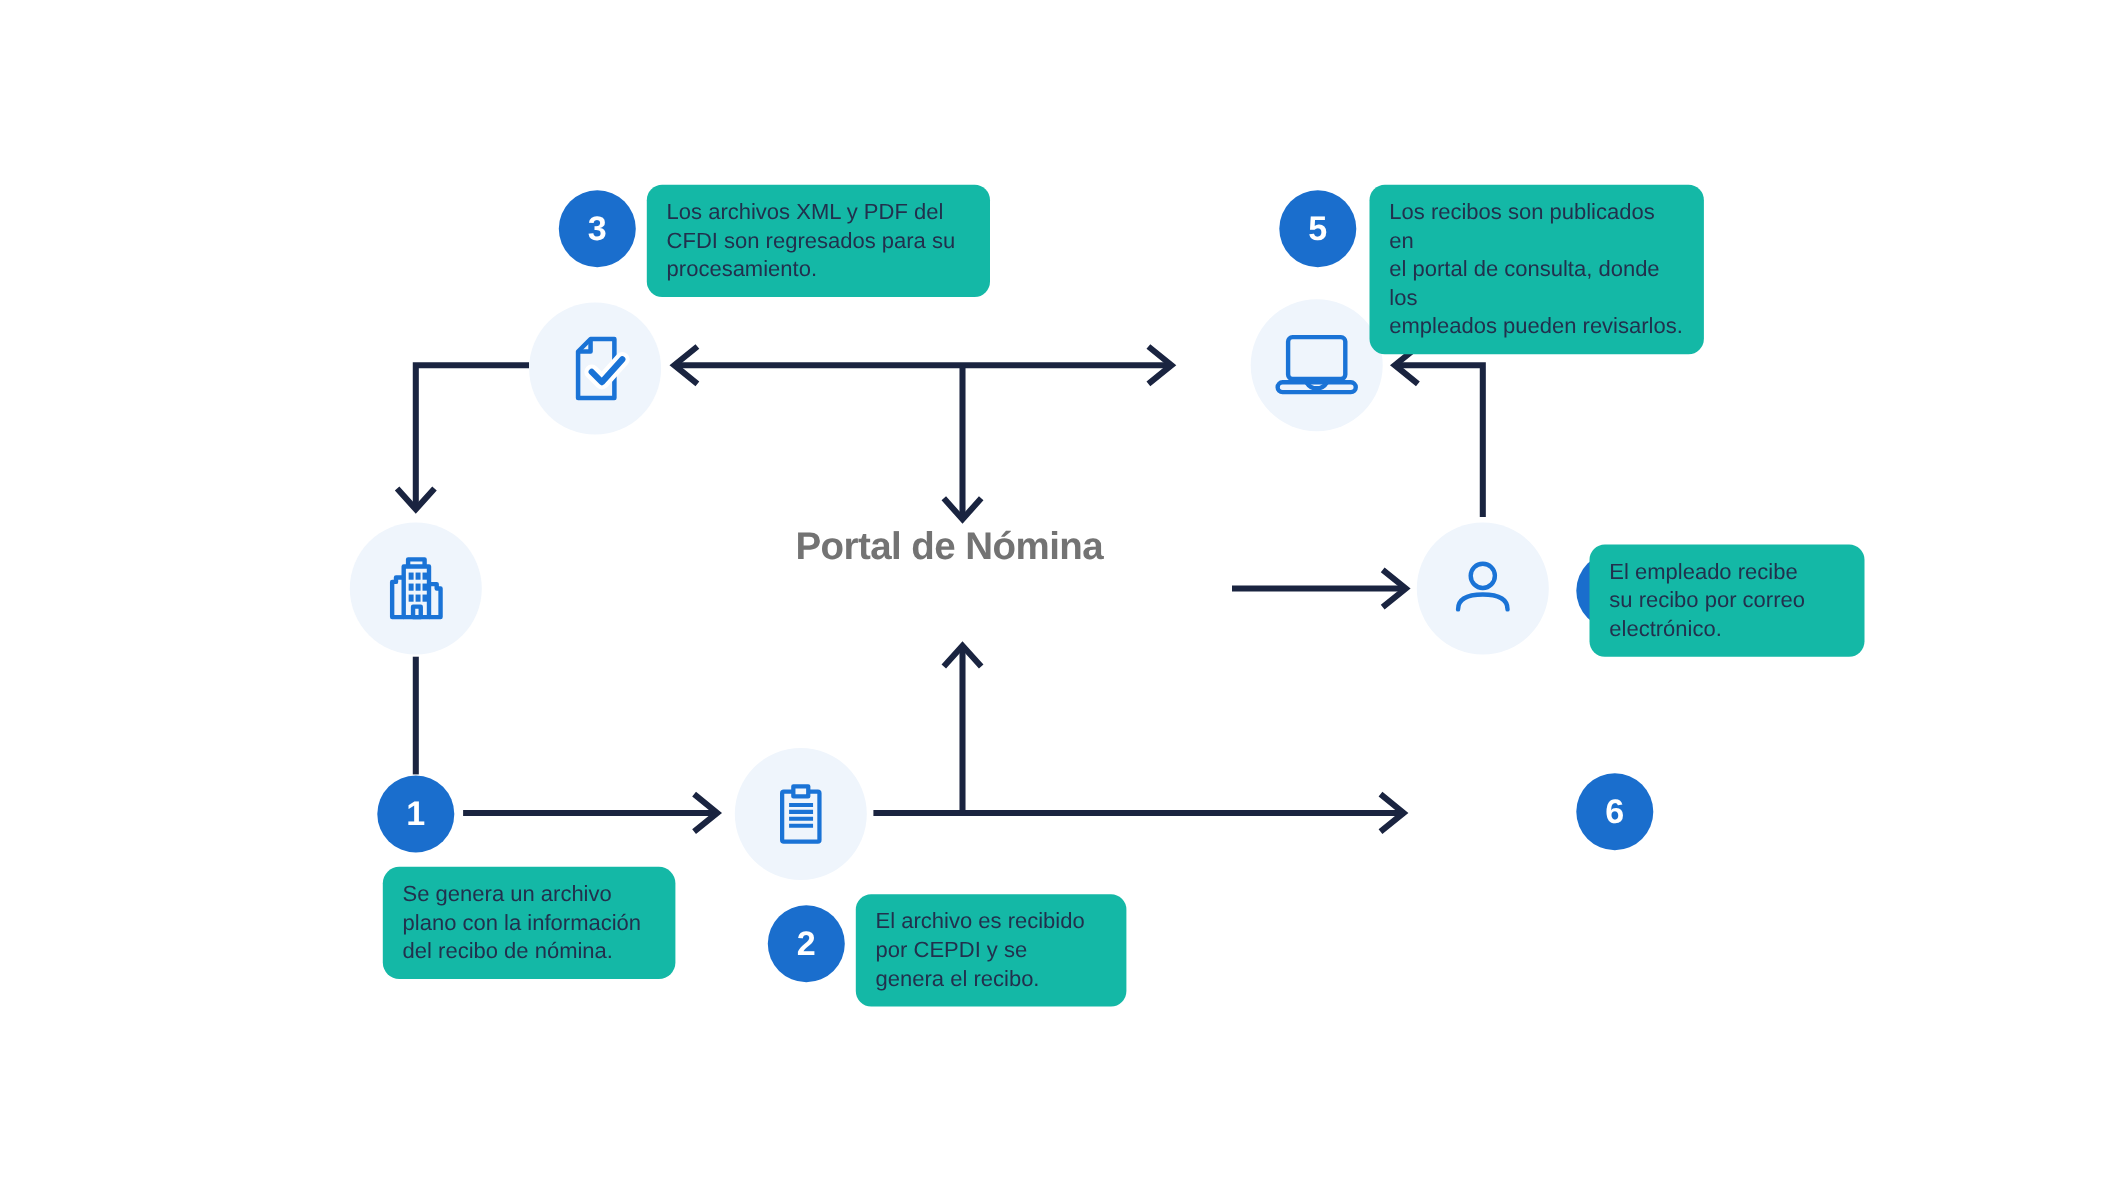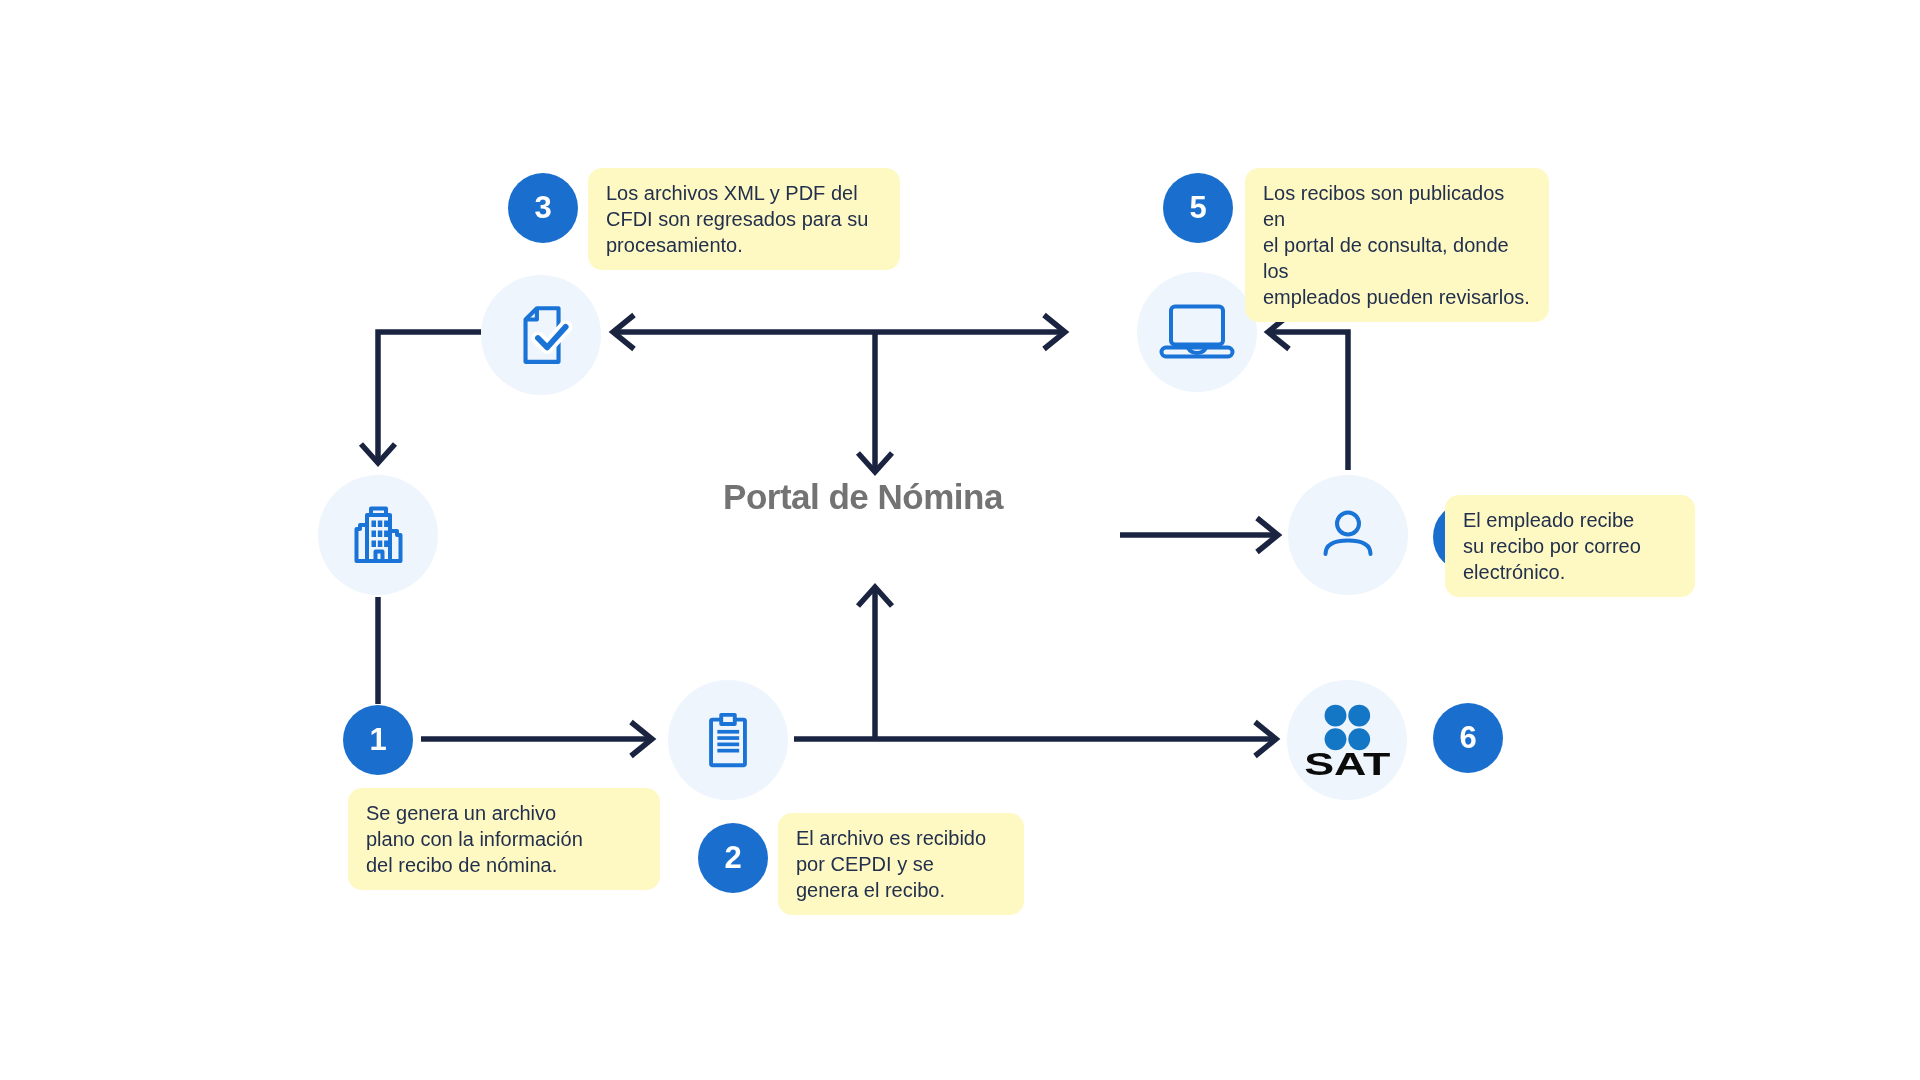--- a/index.html
+++ b/index.html
@@ -3,21 +3,21 @@
 <meta charset="utf-8">
 <style>
   html,body{margin:0;padding:0;background:#fff;}
   body{font-family:"Liberation Sans","DejaVu Sans",sans-serif;}
   .canvas{position:relative;width:1920px;height:1080px;background:#ffffff;overflow:hidden;}
   .arrows{position:absolute;left:0;top:0;width:1920px;height:1080px;}
   .node{position:absolute;width:120px;height:120px;border-radius:50%;background:#eff5fc;
         display:flex;align-items:center;justify-content:center;}
   .badge{position:absolute;width:70px;height:70px;border-radius:50%;background:#1a6ecd;
          color:#ffffff;font-size:31px;font-weight:600;display:flex;align-items:center;justify-content:center;}
-  .note{position:absolute;background:#fef9c3;border-radius:14px;padding:12px 18px;
+  .note{position:absolute;background:#14b8a6;border-radius:14px;padding:12px 18px;
         color:#22304d;font-size:20px;line-height:26px;white-space:pre-line;box-sizing:border-box;}
   .title{position:absolute;left:638px;top:471px;width:450px;text-align:center;
          color:#737373;font-size:35px;line-height:52px;font-weight:700;letter-spacing:-0.5px;}
   .ic{display:block;}
   .stroke{stroke:#1a73d6;fill:none;stroke-width:4;stroke-linejoin:round;}
   .arrowpath{stroke:#1a2440;fill:none;stroke-width:5.5;stroke-linejoin:miter;}
 </style>
 </head>
 <body>
 
@@ -118,40 +118,29 @@
       </g>
       <g stroke="#1a73d6" stroke-width="3.8">
         <path d="M21 23.5 H43.5"></path>
           <path d="M21 30 H43.5"></path>
           <path d="M21 36.5 H43.5"></path>
           <path d="M21 43 H43.5"></path>
       </g>
     </svg>
   </div>
 
-  <div class="node" style="left:1287px;top:680px;">
-    <svg class="ic" width="92" height="92" viewBox="0 0 64 64">
-      <g fill="#1377c5">
-        <circle cx="24" cy="15" r="7.6"></circle>
-          <circle cx="40.5" cy="15" r="7.6"></circle>
-        <circle cx="24" cy="31.5" r="7.6"></circle>
-          <circle cx="40.5" cy="31.5" r="7.6"></circle>
-      </g>
-      <text x="32.2" y="56.5" text-anchor="middle" font-size="22" font-weight="800" fill="#0b0b0b" textLength="60" lengthAdjust="spacingAndGlyphs">SAT</text>
-    </svg>
-  </div>
 
   <div class="badge" style="left:343px;top:705px;">1</div>
   <div class="badge" style="left:698px;top:823px;">2</div>
   <div class="badge" style="left:508px;top:173px;">3</div>
   <div class="badge" style="left:1433px;top:502px;">4</div>
   <div class="badge" style="left:1163px;top:173px;">5</div>
   <div class="badge" style="left:1433px;top:703px;">6</div>
 
-  <div class="note" style="left:348px;top:788px;width:312px;">Se genera un archivo
+  <div class="note" style="left:348px;top:788px;width:266px;border-radius:15px;">Se genera un archivo
 plano con la información
 del recibo de nómina.</div>
   <div class="note" style="left:778px;top:813px;width:246px;">El archivo es recibido
 por CEPDI y se
 genera el recibo.</div>
   <div class="note" style="left:588px;top:168px;width:312px;">Los archivos XML y PDF del
 CFDI son regresados para su
 procesamiento.</div>
   <div class="note" style="left:1445px;top:495px;width:250px;">El empleado recibe
 su recibo por correo

